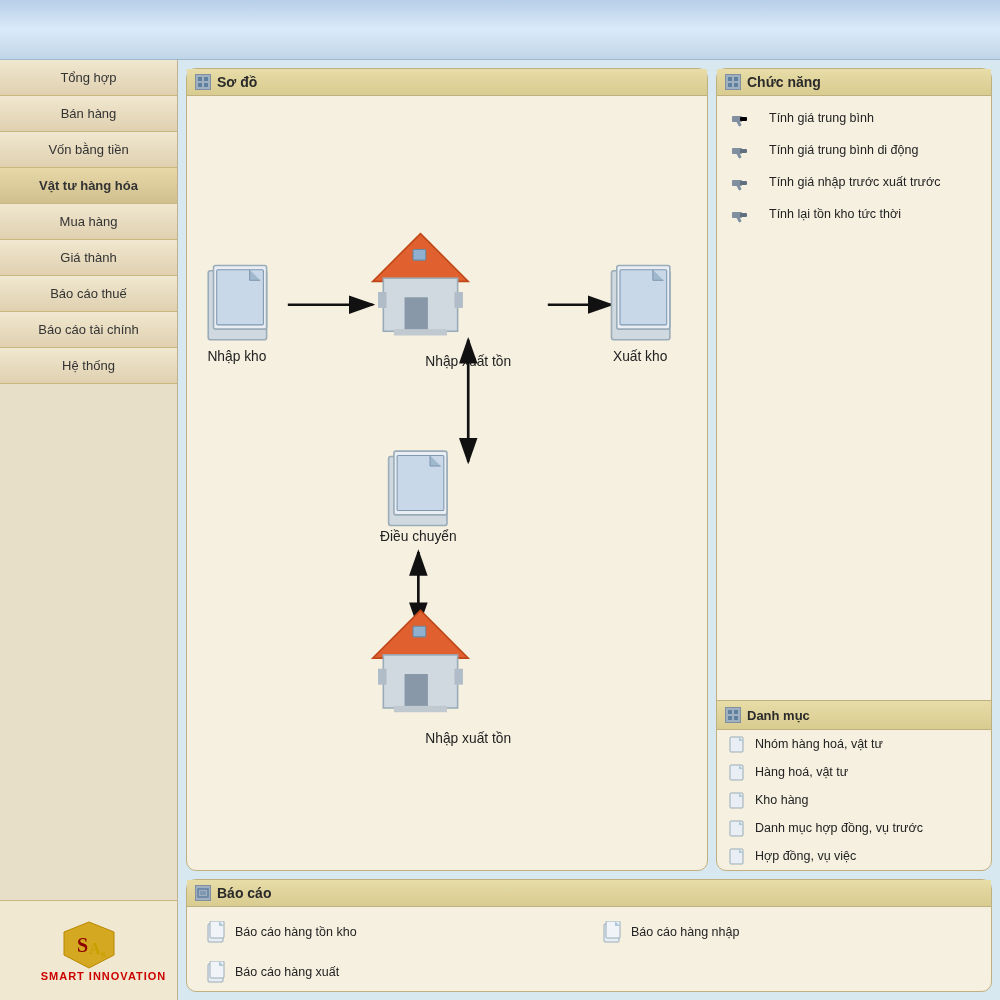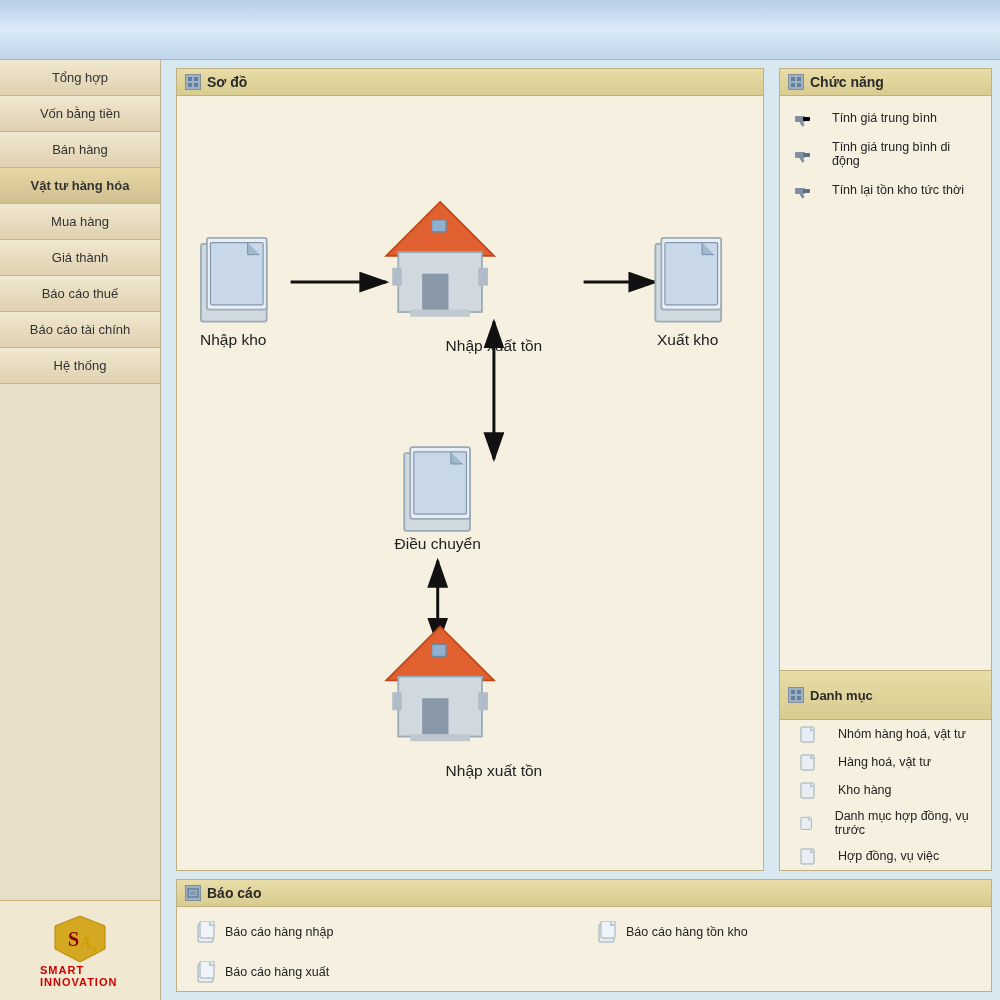--- a/index.html
+++ b/index.html
@@ -19,21 +19,21 @@
       border-bottom: 1px solid #a0b8cc;
     }
 
     .main-layout {
       display: flex;
       height: 940px;
     }
 
     
     .sidebar {
-      width: 161px;
+      width: 178px;
       background: #e8dfc8;
       display: flex;
       flex-direction: column;
       border-right: 1px solid #c0b090;
       flex-shrink: 0;
     }
 
     .sidebar-item {
       padding: 10px 8px;
       text-align: center;
@@ -83,22 +83,21 @@
     .top-panels {
       display: flex;
       gap: 8px;
       flex: 1;
     }
 
     
     .panel {
       background: #f5f0e0;
       border: 1px solid #c0b080;
-      border-radius: 0;
-      margin-left: 7px;
+      border-radius: 10px;
     }
 
     .panel-header {
       background: linear-gradient(180deg, #e8dca8 0%, #d8cc90 100%);
       padding: 5px 8px;
       font-weight: bold;
       font-size: 14px;
       display: flex;
       align-items: center;
       gap: 6px;
@@ -129,21 +128,21 @@
     .sodо-content {
       flex: 1;
       position: relative;
       display: flex;
       align-items: flex-start;
       justify-content: center;
     }
 
     
     .chucnang-panel {
-      width: 213px;
+      width: 276px;
       display: flex;
       flex-direction: column;
       flex-shrink: 0;
     }
 
     .chucnang-content {
       padding: 6px 8px;
       flex: 1;
       overflow: hidden;
     }
@@ -159,36 +158,36 @@
     }
 
     .func-icon {
       width: 20px;
       height: 20px;
       flex-shrink: 0;
     }
 
     .danh-muc-header {
       background: linear-gradient(180deg, #e8dca8 0%, #d8cc90 100%);
-      padding: 16px 8px;
+      padding: 6px 8px;
       font-weight: bold;
       font-size: 13px;
       display: flex;
       align-items: center;
       gap: 6px;
       border-top: 1px solid #c0b080;
       border-bottom: 1px solid #c0b080;
       color: #2a2a2a;
     }
 
     .danh-muc-item {
       display: flex;
       align-items: center;
-      padding: 5px 20px;
-      gap: 20px;
+      padding: 5px 12px;
+      gap: 8px;
       cursor: pointer;
       font-size: 12.5px;
       color: #222;
     }
 
     
     .baocao-panel {
       height: 113px;
       display: flex;
       flex-direction: column;
@@ -215,22 +214,22 @@
   </style>
 </head>
 <body>
 
 <div class="top-bar"></div>
 
 <div class="main-layout">
 
   <div class="sidebar">
     <div class="sidebar-item">Tổng hợp</div>
+    <div class="sidebar-item">Bán hàng</div>
     <div class="sidebar-item">Vốn bằng tiền</div>
-    <div class="sidebar-item">Bán hàng</div>
     <div class="sidebar-item active">Vật tư hàng hóa</div>
     <div class="sidebar-item">Mua hàng</div>
     <div class="sidebar-item">Giá thành</div>
     <div class="sidebar-item">Báo cáo thuế</div>
     <div class="sidebar-item">Báo cáo tài chính</div>
     <div class="sidebar-item">Hệ thống</div>
 
     <div class="sidebar-logo">
 
       <svg width="60" height="50" viewBox="0 0 60 50">
@@ -376,20 +375,28 @@
               <rect x="7" y="13" width="3" height="6" rx="1" fill="#8090a0" transform="rotate(-30 8 13)"></rect>
             </svg>
             <span>Tính giá trung bình di động</span>
           </div>
           <div class="func-item">
             <svg class="func-icon" viewBox="0 0 20 20">
               <rect x="3" y="8" width="10" height="6" rx="1" fill="#8090a0"></rect>
               <rect x="11" y="9" width="7" height="4" rx="1" fill="#607080"></rect>
               <rect x="7" y="13" width="3" height="6" rx="1" fill="#8090a0" transform="rotate(-30 8 13)"></rect>
             </svg>
+            <span>Tính giá nhập trước xuất trước</span>
+          </div>
+          <div class="func-item">
+            <svg class="func-icon" viewBox="0 0 20 20">
+              <rect x="3" y="8" width="10" height="6" rx="1" fill="#8090a0"></rect>
+              <rect x="11" y="9" width="7" height="4" rx="1" fill="#607080"></rect>
+              <rect x="7" y="13" width="3" height="6" rx="1" fill="#8090a0" transform="rotate(-30 8 13)"></rect>
+            </svg>
             <span>Tính lại tồn kho tức thời</span>
           </div>
         </div>
 
         <div class="danh-muc-header">
           <div class="panel-header-icon">
             <svg width="12" height="12" viewBox="0 0 12 12">
                 <rect x="1" y="1" width="4" height="4" fill="#6080a0"></rect>
                 <rect x="7" y="1" width="4" height="4" fill="#6080a0"></rect>
                 <rect x="1" y="7" width="4" height="4" fill="#6080a0"></rect>
@@ -449,29 +456,29 @@
         </div>
         <span>Báo cáo</span>
       </div>
       <div class="baocao-content">
         <div class="baocao-item">
           <svg width="20" height="22" viewBox="0 0 20 22">
             <rect x="1" y="3" width="15" height="18" fill="#e8eef4" stroke="#9aacb8" stroke-width="1" rx="1"></rect>
             <rect x="3" y="0" width="14" height="17" fill="#f0f4f8" stroke="#9aacb8" stroke-width="1" rx="1"></rect>
             <polygon points="12,0 17,5 12,5" fill="#b0c8d8"></polygon>
           </svg>
-          <span>Báo cáo hàng nhập</span>
+          <span>Báo cáo hàng tồn kho</span>
         </div>
         <div class="baocao-item">
           <svg width="20" height="22" viewBox="0 0 20 22">
             <rect x="1" y="3" width="15" height="18" fill="#e8eef4" stroke="#9aacb8" stroke-width="1" rx="1"></rect>
             <rect x="3" y="0" width="14" height="17" fill="#f0f4f8" stroke="#9aacb8" stroke-width="1" rx="1"></rect>
             <polygon points="12,0 17,5 12,5" fill="#b0c8d8"></polygon>
           </svg>
-          <span>Báo cáo hàng tồn kho</span>
+          <span>Báo cáo hàng nhập</span>
         </div>
         <div class="baocao-item">
           <svg width="20" height="22" viewBox="0 0 20 22">
             <rect x="1" y="3" width="15" height="18" fill="#e8eef4" stroke="#9aacb8" stroke-width="1" rx="1"></rect>
             <rect x="3" y="0" width="14" height="17" fill="#f0f4f8" stroke="#9aacb8" stroke-width="1" rx="1"></rect>
             <polygon points="12,0 17,5 12,5" fill="#b0c8d8"></polygon>
           </svg>
           <span>Báo cáo hàng xuất</span>
         </div>
         <div></div>

